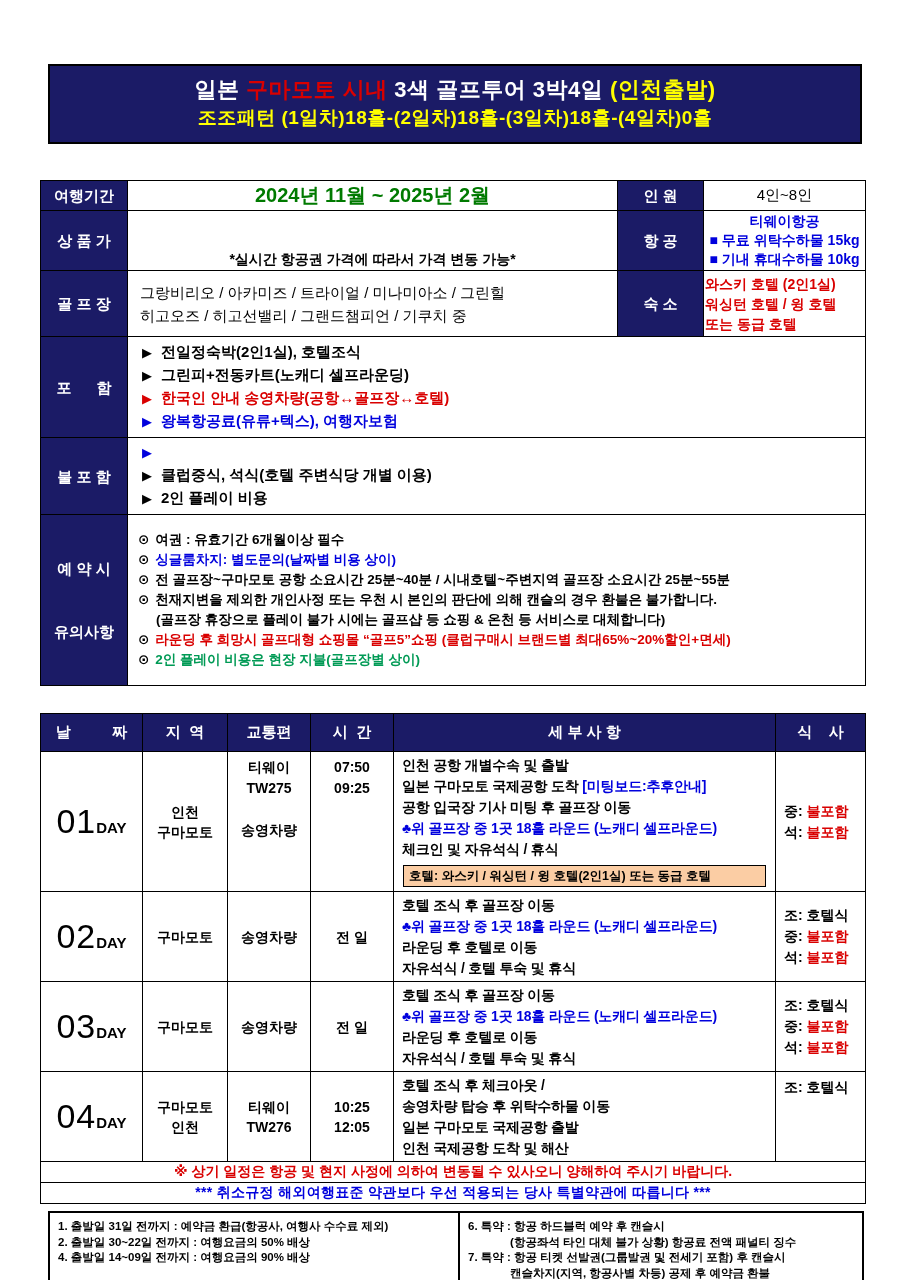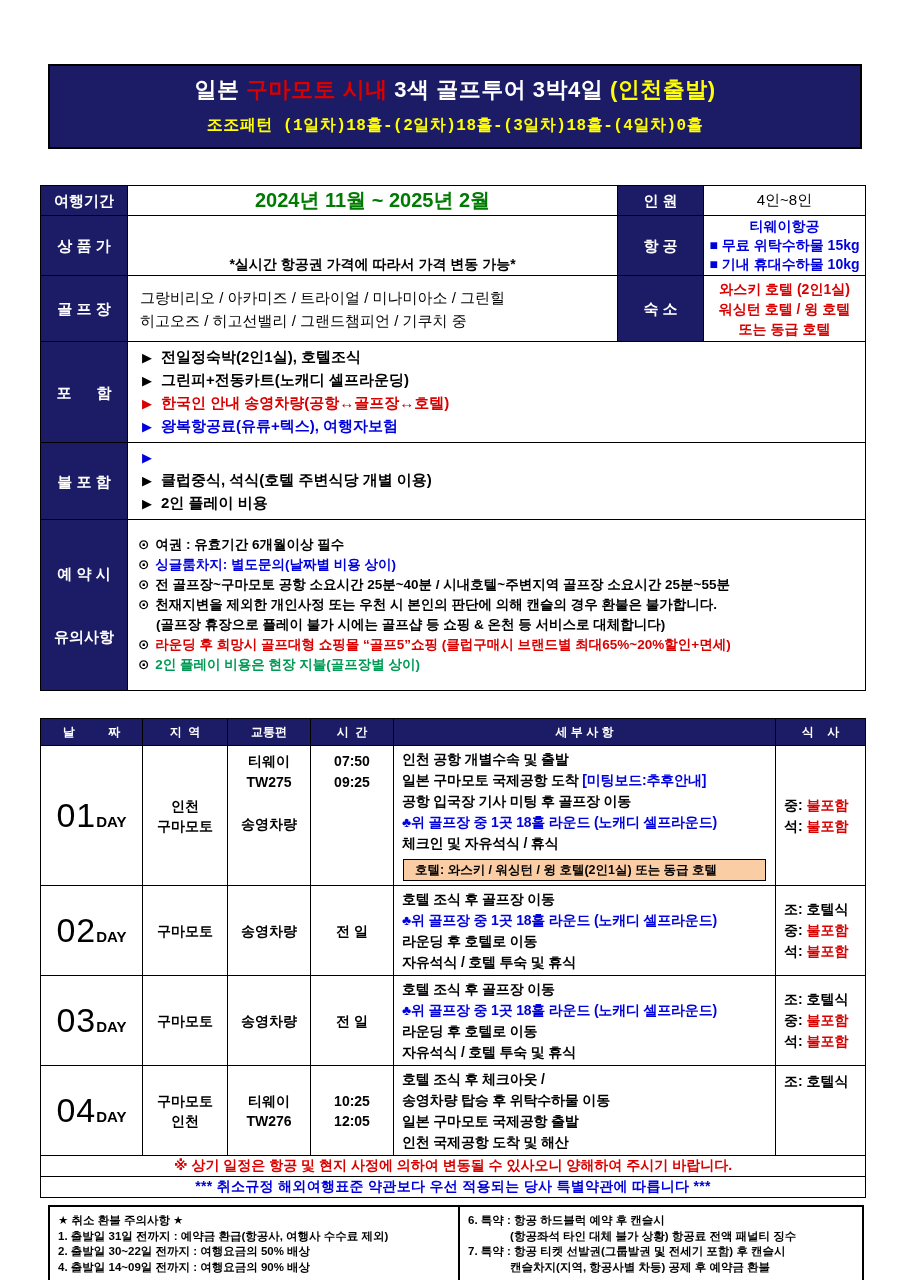--- a/index.html
+++ b/index.html
@@ -16,60 +16,60 @@
   .c-white{color:#fff}.c-yellow{color:var(--yellow)}
   .c-teal{color:var(--teal)}
   .ws-pre{white-space:pre;}
 
   
   .banner{
     width:814px;margin:64px 0 0 48px;background:var(--navy);
     border:2px solid #000;text-align:center;padding:9px 0 11px;
   }
   .banner-line1{font-size:22px;font-weight:bold;letter-spacing:.5px;}
-  .banner-line2{font-size:16px;font-weight:bold;margin-top:10px;letter-spacing:.5px;font-family:Liberation Mono, monospace;}
+  .banner-line2{font-size:19px;font-weight:bold;margin-top:0;letter-spacing:.5px;}
 
   
   table{border-collapse:collapse;table-layout:fixed;}
   .info-table{width:825px;margin:36px 0 0 40px;}
   .info-table td{border:1.6px solid var(--line);overflow:hidden;}
   td.lbl{
     background:var(--navy);color:#fff;font-weight:bold;font-size:15px;
     text-align:center;white-space:pre;line-height:21px;
   }
   .v-green{font-size:20px;font-weight:bold;color:var(--green);text-align:center;}
   .v-center{font-size:15px;text-align:center;margin-left:48px;}
   .price-cell{vertical-align:bottom;text-align:center;font-size:14px;font-weight:bold;}
   .air-cell{color:var(--blue);font-weight:bold;font-size:14px;text-align:center;line-height:19px;}
   .golf-cell{font-size:15px;font-weight:400;padding-left:12px;line-height:23px;}
-  .hotel-cell{color:var(--red);font-weight:bold;font-size:14px;text-align:center;line-height:20px;}
+  .hotel-cell{color:var(--red);font-weight:bold;font-size:14px;text-align:left;line-height:20px;}
   .inc-cell{vertical-align:middle;padding:4px 0;}
   .inc-line{display:flex;gap:9px;font-size:15px;font-weight:600;line-height:22px;padding-left:14px;align-items:baseline;}
   .inc-arrow{font-size:13px;}
   .notice-cell{vertical-align:middle;padding:4px 0;}
   .ntc-line{font-size:13.5px;font-weight:600;line-height:20px;padding-left:10px;display:flex;gap:6px;align-items:baseline;}
   .ntc-cont{padding-left:28px;}
 
   
   .itin-table{width:825px;margin:27px 0 0 40px;}
   .itin-table th{
-    background:var(--navy);color:#fff;font-size:12px;font-weight:bold;
-    height:27px;border:1.6px solid var(--line);white-space:pre;
+    background:var(--navy);color:#fff;font-size:15px;font-weight:bold;
+    height:38px;border:1.6px solid var(--line);white-space:pre;
   }
   .itin-table td{border:1.6px solid var(--line);font-size:14px;overflow:hidden;}
   .day-cell{text-align:center;vertical-align:middle;}
   .day-num{font-size:34px;letter-spacing:1px;font-weight:500;}
   .day-sfx{font-size:15px;font-weight:bold;}
   .mid{text-align:center;vertical-align:middle;line-height:20px;font-weight:600;}
   .topal{text-align:center;vertical-align:top;padding-top:5px;line-height:21px;font-weight:600;}
   .detail-cell{vertical-align:top;padding:3px 8px 2px;}
   .dline{line-height:21px;font-weight:600;letter-spacing:-.2px;}
   .hotel-bar{
     margin:5px 1px 2px;background:var(--peach);border:1.6px solid #000;
-    font-size:12.5px;font-weight:bold;padding:2px 11px;line-height:16px;white-space:nowrap;
+    font-size:12.5px;font-weight:bold;padding:2px 5px;line-height:16px;white-space:nowrap;
   }
   .meal-cell{vertical-align:middle;padding-left:8px;font-size:13.5px;line-height:21px;}
   .meal-cell.top{vertical-align:top;padding-top:5px;}
   .meal-lab{font-weight:bold;}
   .meal-val{font-weight:bold;}
   .note-red{
     text-align:center;color:var(--red);font-weight:bold;font-size:14.5px;height:21px;margin-top:44px;
   }
   .note-blue{
     text-align:center;color:var(--blue);font-weight:bold;font-size:13.5px;height:18px;letter-spacing:.3px;
@@ -320,21 +320,20 @@
     <td colspan="6" class="note-red">※ 상기 일정은 항공 및 현지 사정에 의하여 변동될 수 있사오니 양해하여 주시기 바랍니다.</td>
   </tr>
   <tr>
     <td colspan="6" class="note-blue">*** 취소규정 해외여행표준 약관보다 우선 적용되는 당사 특별약관에 따릅니다 ***</td>
   </tr>
 </tbody>
   </table>
 
 <div class="bottom">
   <div class="bbox bbox-left">
-    <div>★ 취소 환불 주의사항 ★</div>
     <div>1. 출발일 31일 전까지 : 예약금 환급(항공사, 여행사 수수료 제외)</div>
     <div>2. 출발일 30~22일 전까지 : 여행요금의 50% 배상</div>
     <div>4. 출발일 14~09일 전까지 : 여행요금의 90% 배상</div>
 
   </div>
   <div class="bbox bbox-right">
     <div>6. 특약 : 항공 하드블럭 예약 후 캔슬시</div>
     <div class="b-ind">(항공좌석 타인 대체 불가 상황) 항공료 전액 패널티 징수</div>
     <div>7. 특약 : 항공 티켓 선발권(그룹발권 및 전세기 포함) 후 캔슬시</div>
     <div class="b-ind">캔슬차지(지역, 항공사별 차등) 공제 후 예약금 환불</div>

